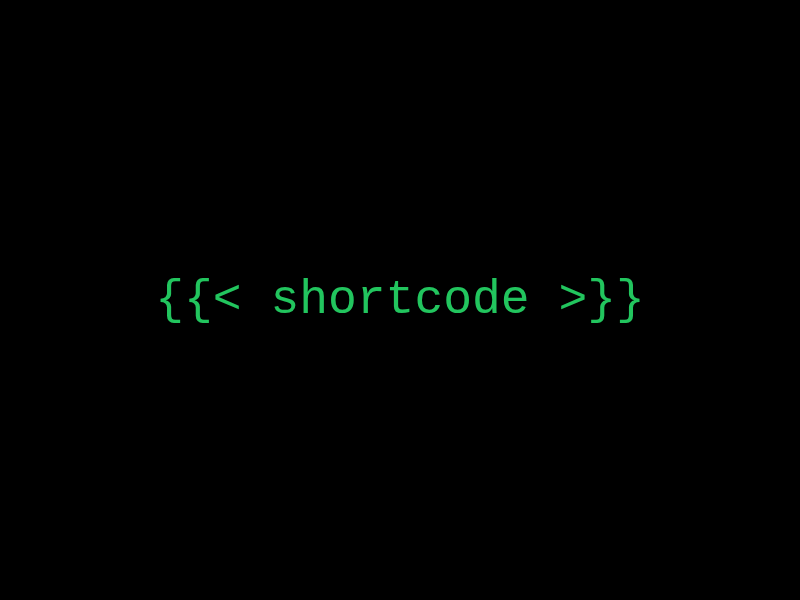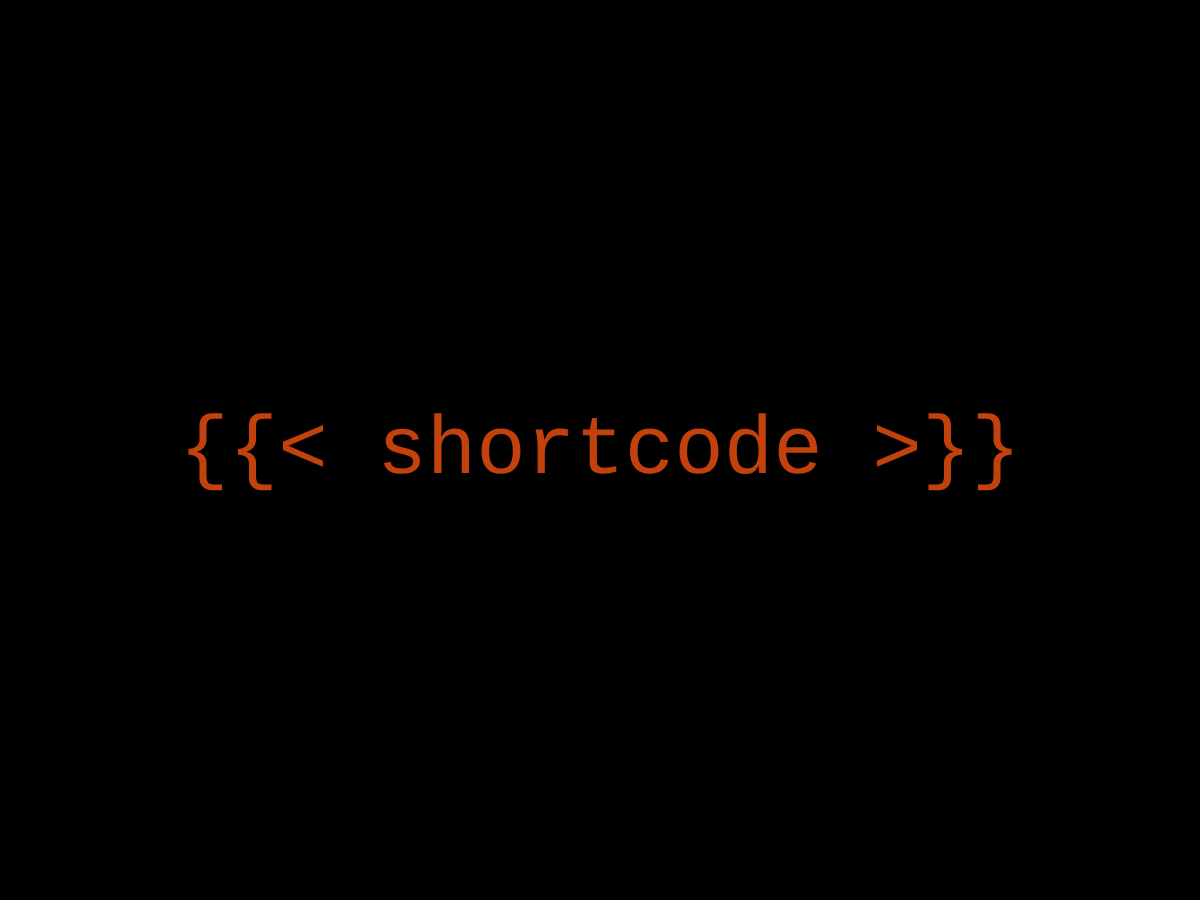--- a/index.html
+++ b/index.html
@@ -11,22 +11,22 @@
       width: 800px;
       height: 600px;
       background-color: #000000;
       display: flex;
       align-items: center;
       justify-content: center;
       overflow: hidden;
     }
     .shortcode-text {
       font-family: "Consolas", "Monaco", "Courier New", monospace;
-      font-size: 55px;
-      color: #c2410c;
+      font-size: 48px;
+      color: #22c55e;
       font-weight: normal;
       letter-spacing: 0;
       white-space: nowrap;
     }
   </style>
 </head>
 <body>
 
 <div class="shortcode-text">{{&lt; shortcode &gt;}}</div>
 

